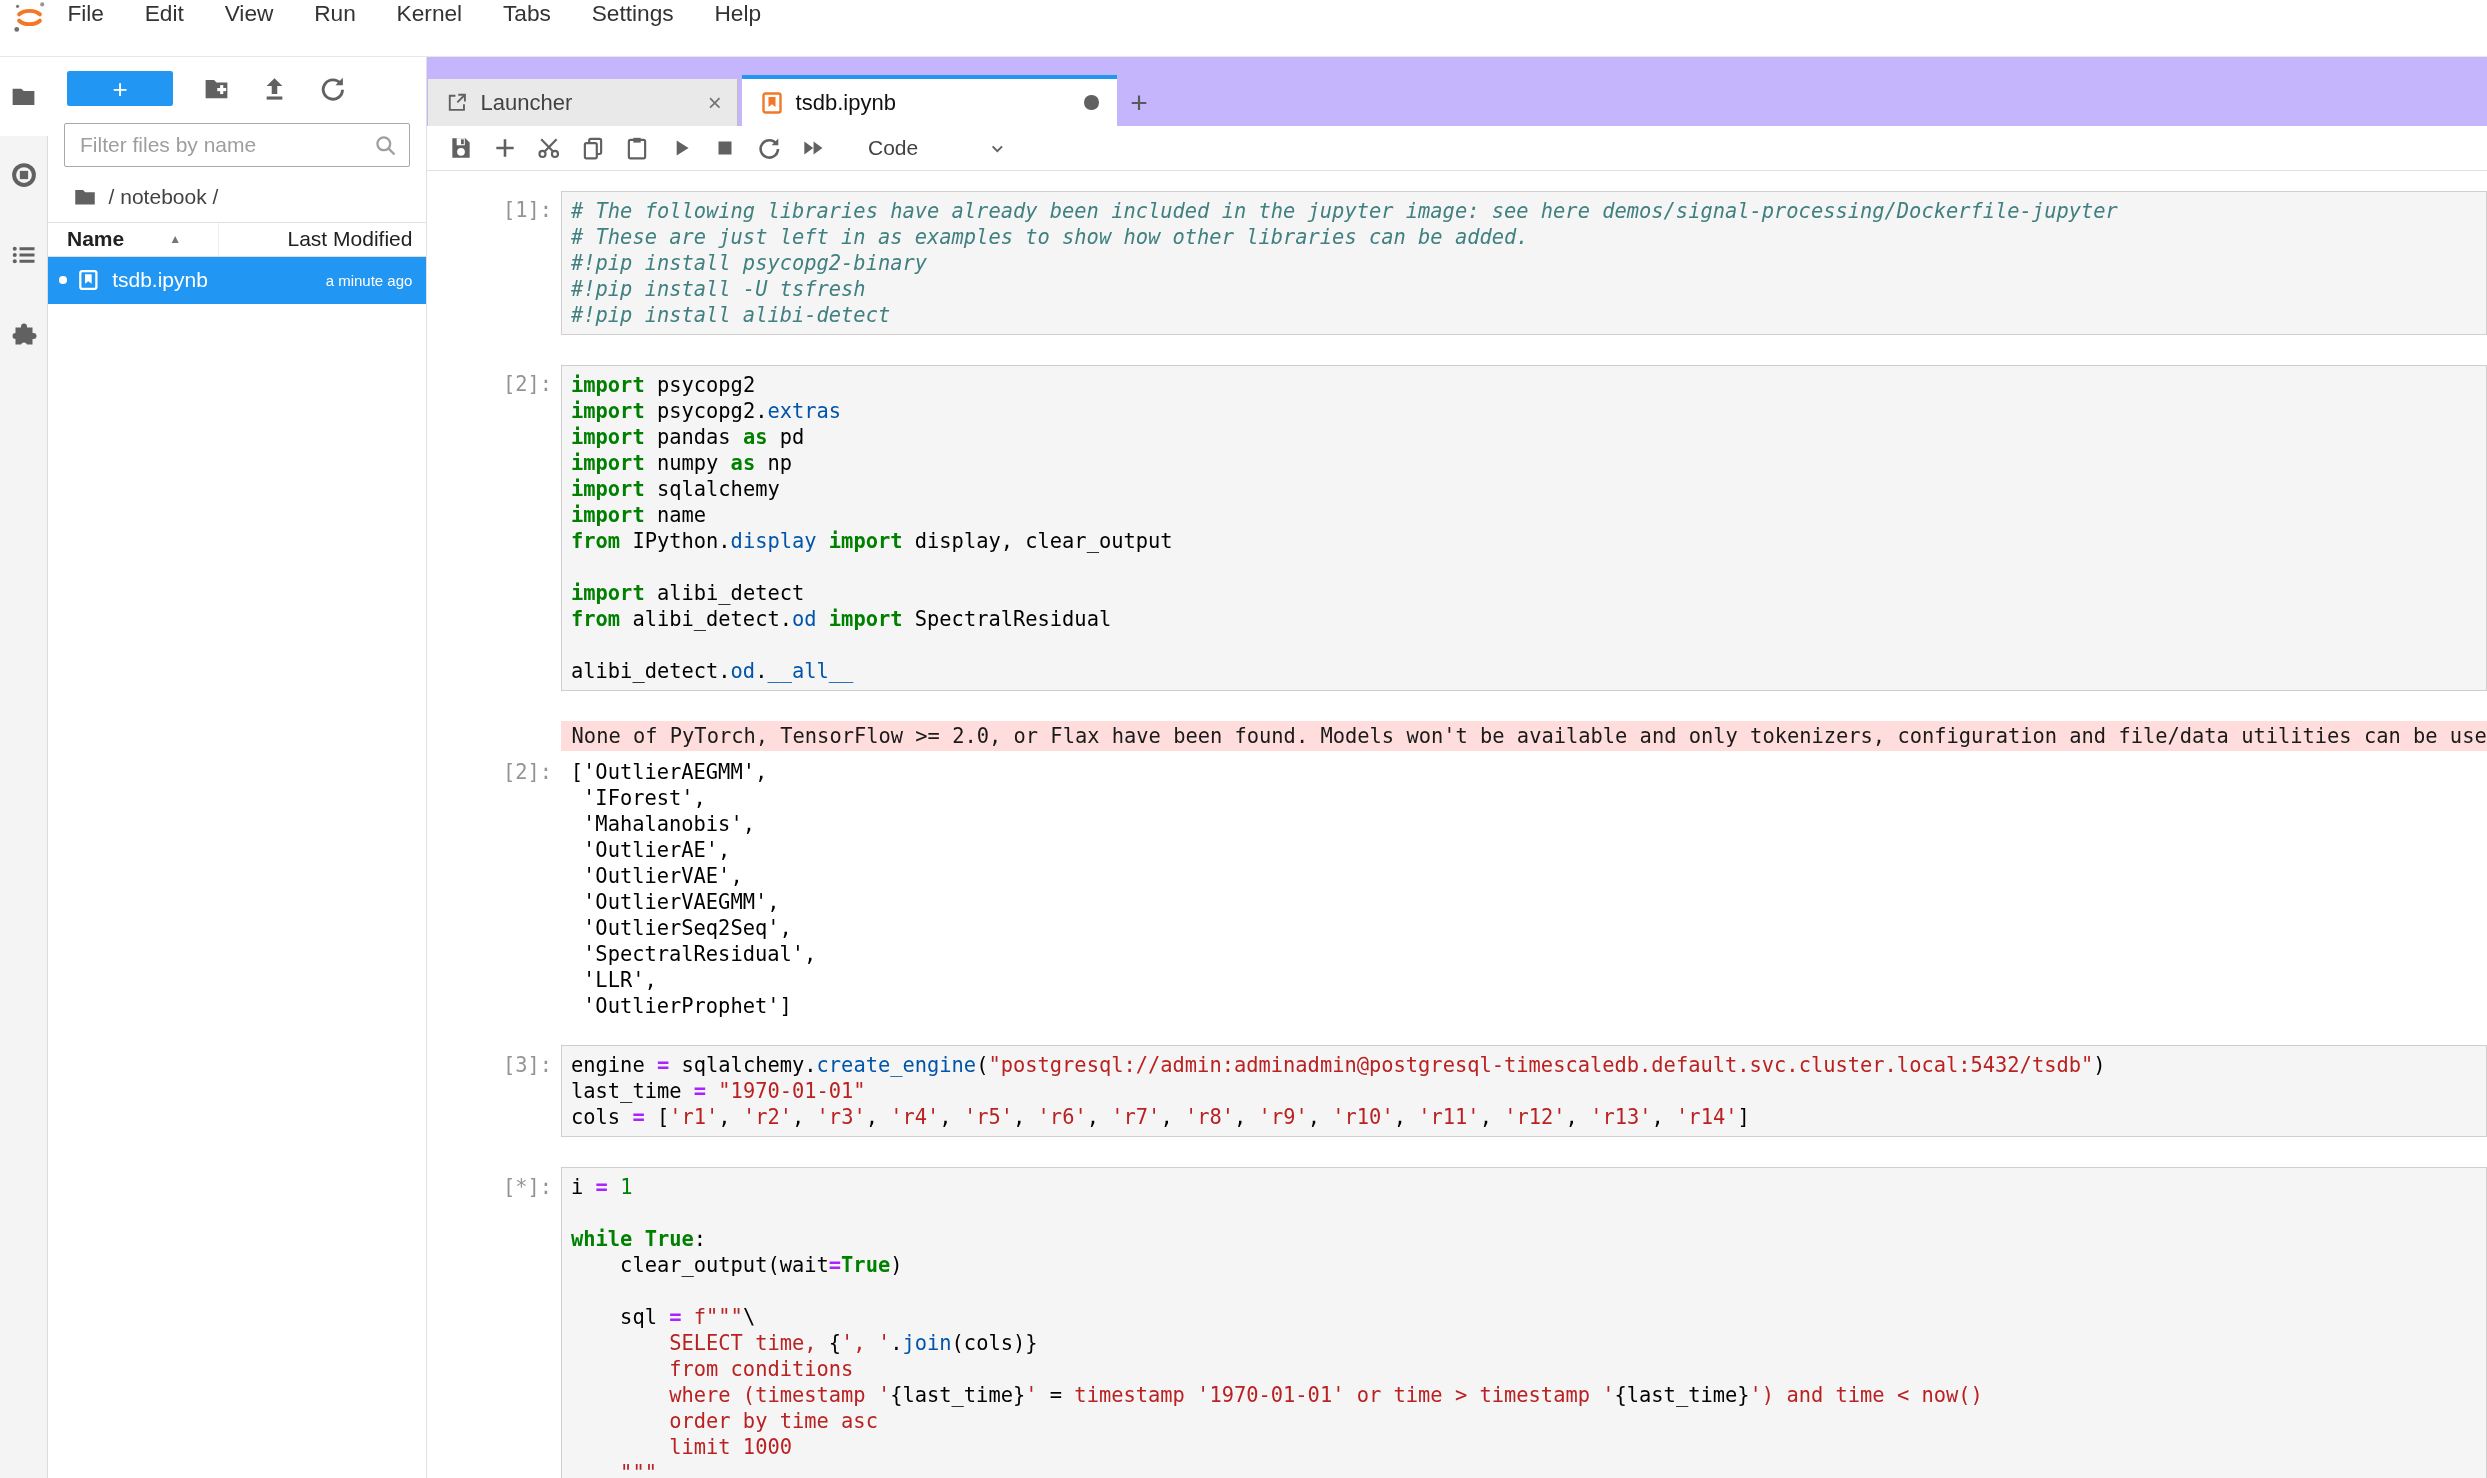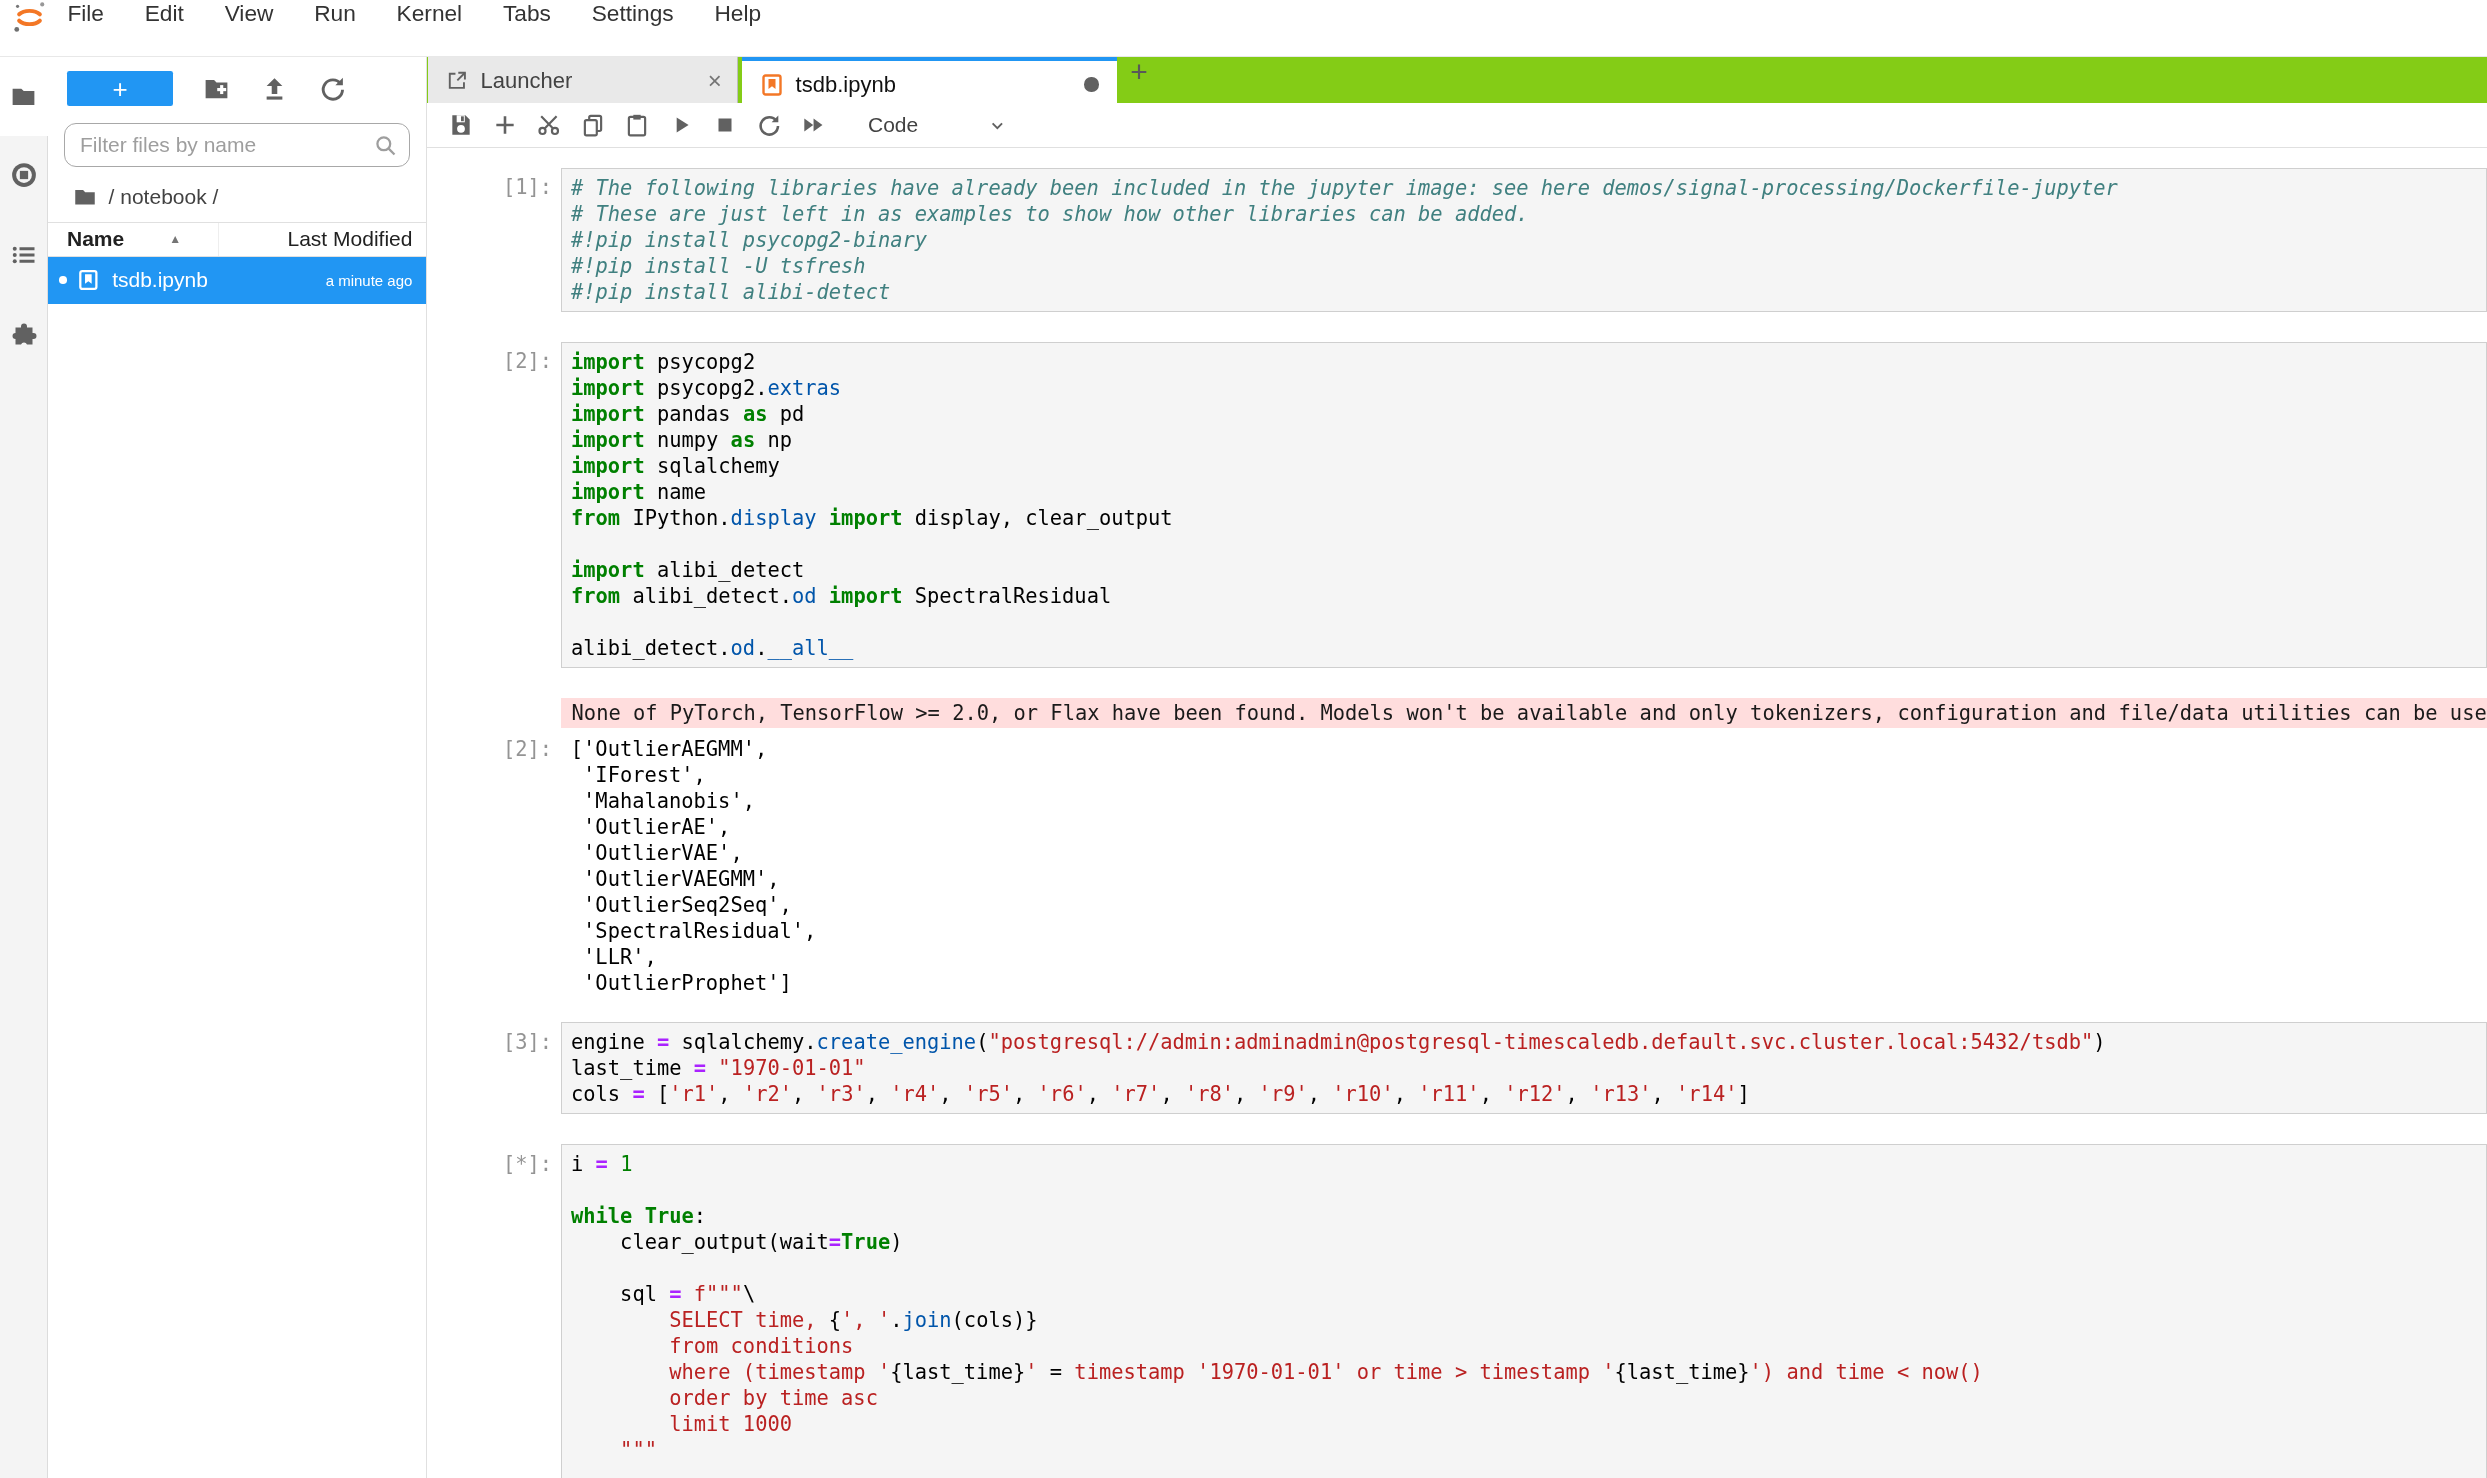--- a/index.html
+++ b/index.html
@@ -27,41 +27,41 @@
   .side-icon{ position:absolute; left:0; width:47px; display:flex; justify-content:center; }
 
   
   .filepanel{ width:379px; flex:none; background:#fff; border-right:0.8px solid var(--chrome-border);
     display:flex; flex-direction:column; }
   .fp-toolbar{ display:flex; align-items:center; margin:13.6px 0 0 19px; height:36px;}
   .new-btn{ width:106px; height:35px; background:var(--accent); color:#fff; border:none;
     border-radius:2.3px; font-size:26px; line-height:26px; }
   .fp-action{ width:30px; height:30px; margin-left:28px; background:none; border:none; display:flex; align-items:center; justify-content:center;}
   .filter-wrap{ margin:16.6px 16px 0 16px; position:relative; }
-  .filter-input{ width:100%; height:44px; border:1.5px solid #a8a8a8; border-radius:12px;
+  .filter-input{ width:100%; height:44px; border:1.5px solid #a8a8a8; border-radius:2px;
     font-size:21px; padding:0 45px 0 15px; color:#424242; font-family:"Liberation Sans",sans-serif;}
   .filter-input::placeholder{ color:#9e9e9e; }
   .filter-search{ position:absolute; right:10.6px; top:9px; }
   .breadcrumb-row{ display:flex; align-items:center; margin:16.6px 0 12px 24px; }
   .breadcrumb-txt{ font-size:21px; color:#424242; margin-left:10.6px; }
   .listing-header{ display:flex; align-items:center; height:35px;
     border-top:0.8px solid var(--chrome-border); border-bottom:0.8px solid var(--chrome-border); }
   .col-name{ width:171px; display:flex; align-items:center; padding-left:19px;
     font-size:21px; font-weight:bold; color:#212121; border-right:0.8px solid #eee; height:100%;}
   .sort-caret{ font-size:12px; color:#757575; margin-left:45px; }
   .col-mod{ flex:1; text-align:right; padding-right:13.6px; font-size:21px; color:#212121;}
   .file-row{ height:47px; display:flex; align-items:center; background:var(--accent); color:#fff;}
   .file-dot{ width:7.6px; height:7.6px; border-radius:50%; background:#fff; margin-left:11.3px; flex:none;}
   .file-row .nbicon{ margin-left:10.6px; flex:none;}
   .file-name{ font-size:21px; margin-left:12px; flex:1;}
   .file-mod{ font-size:15px; padding-right:13.6px; }
 
   
   .main{ flex:1; display:flex; flex-direction:column; min-width:0;}
-  .tabbar{ height:46px; background:#84cc16; display:flex; align-items:flex-start; }
+  .tabbar{ height:69px; background:#c4b5fd; display:flex; align-items:flex-end; }
   .tab{ display:flex; align-items:center; }
   .tab.inactive{ height:47px; background:#e9e9e9; width:310px; margin-left:0.8px;
     border-right:0.8px solid #bdbdbd; padding:0 15px 0 18px;}
   .tab.active{ height:51px; background:#fff; width:375px; margin-left:3.8px;
     border-top:4.5px solid var(--accent); padding:0 18px 0 18px;}
   .tab-label{ font-size:22px; color:#424242; margin-left:12px; flex:1;}
   .tab.active .tab-label{ color:#111; }
   .tab-close{ font-size:24px; color:#757575; background:none; border:none; }
   .dirty-dot{ width:14.4px; height:14.4px; border-radius:50%; background:#616161; }
   .tab-add{ font-size:30px; color:#595959; background:none; border:none; margin:0 0 7.6px 13.6px; line-height:30px;}

